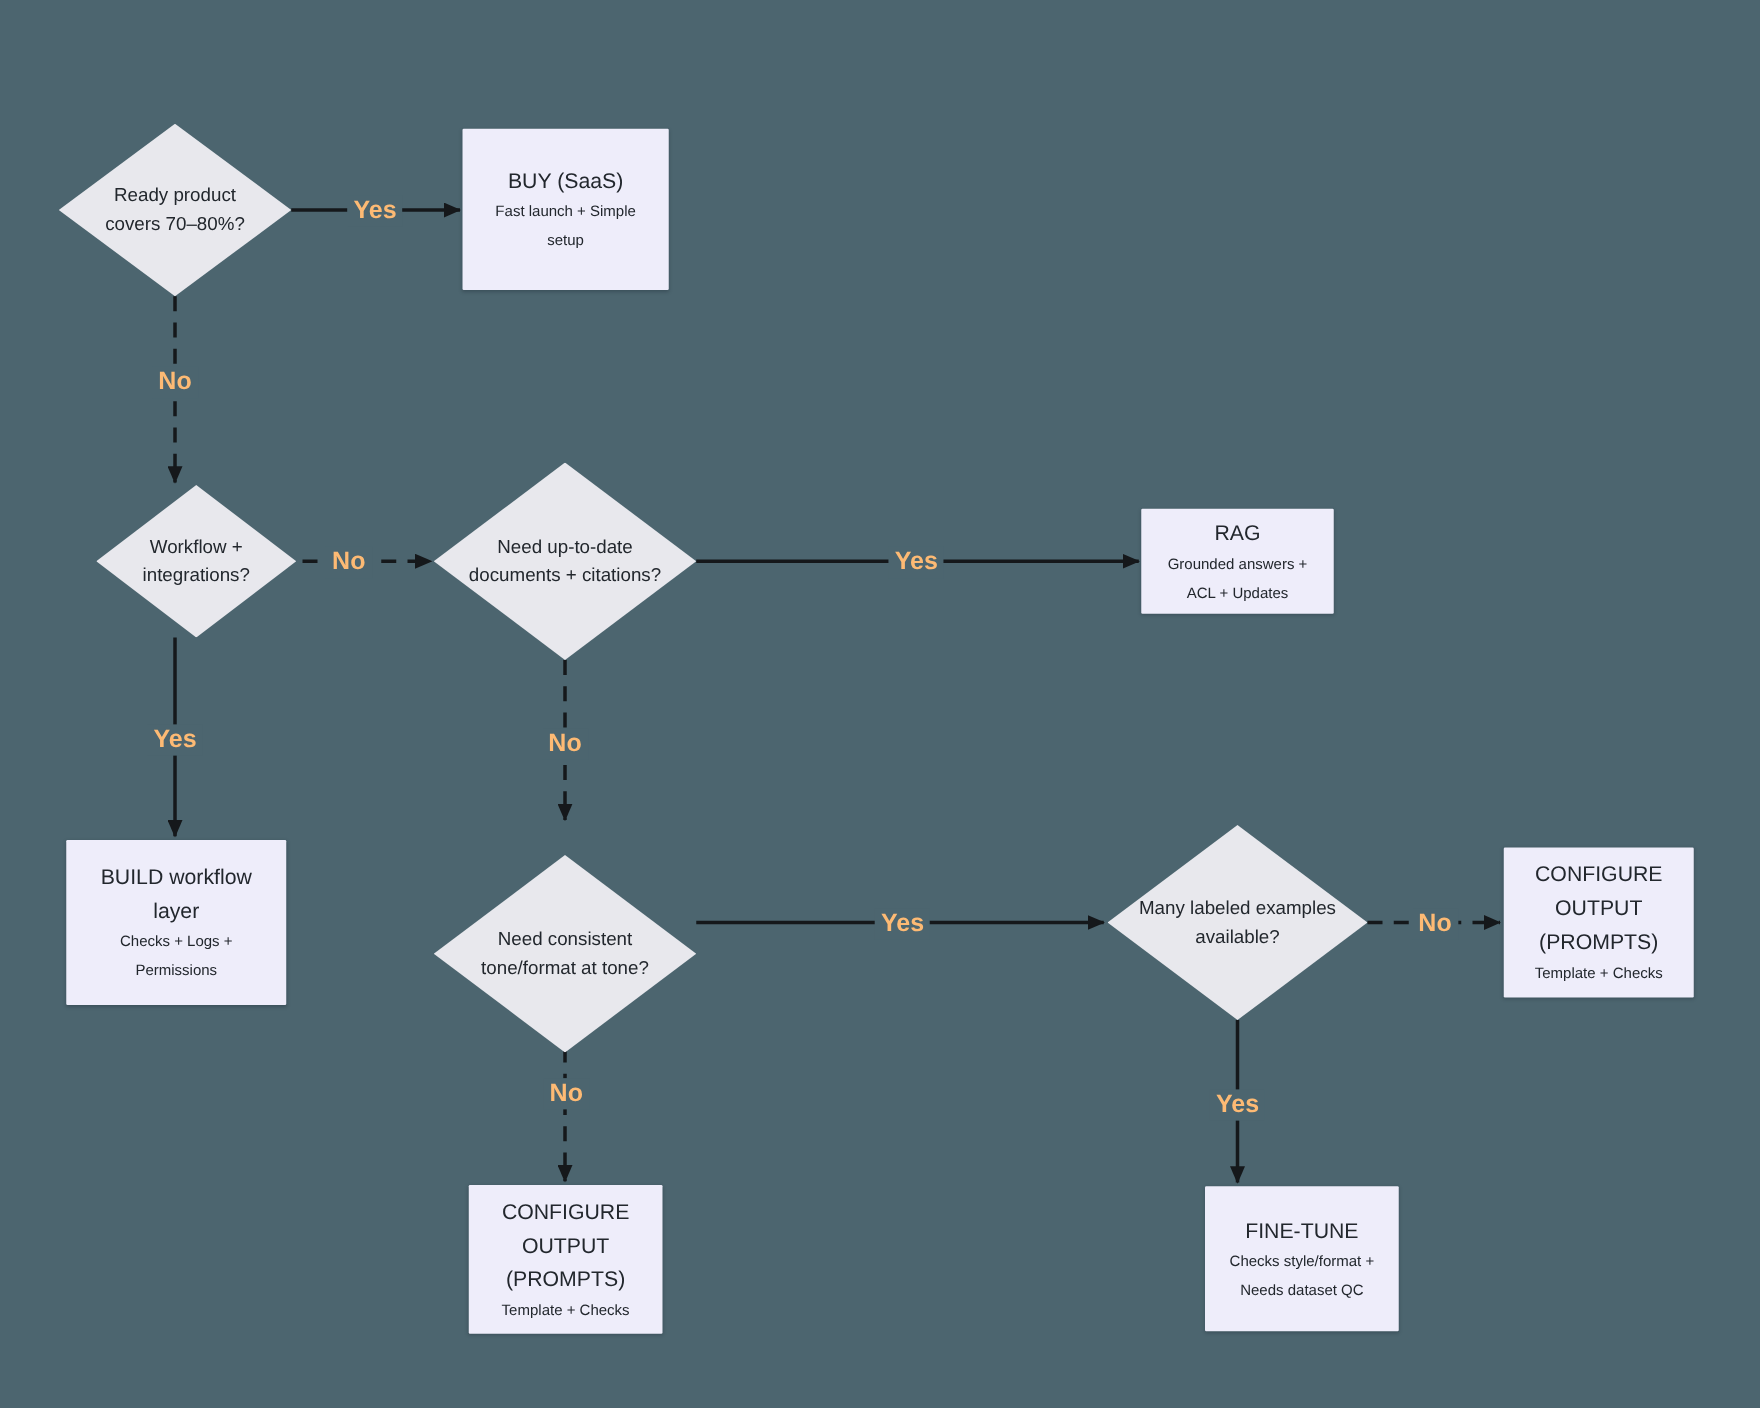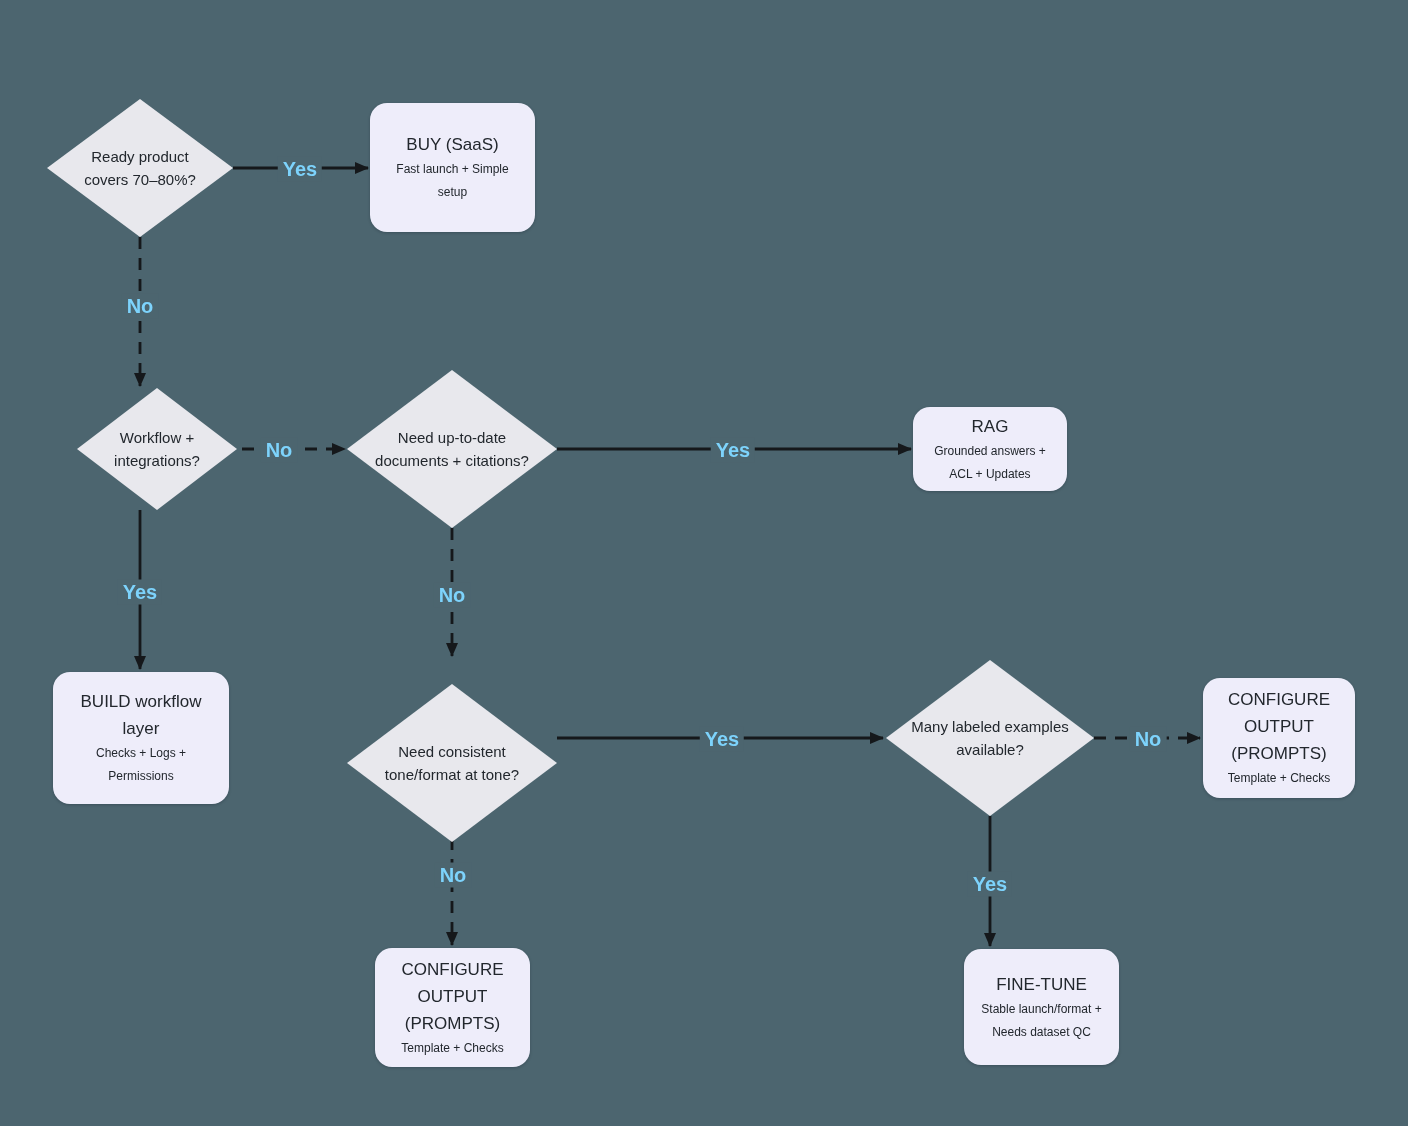--- a/index.html
+++ b/index.html
@@ -26,33 +26,33 @@
   }
   .diamond {
     background: #e8e8ed;
     clip-path: polygon(50% 0, 100% 50%, 50% 100%, 0 50%);
     font-size: 15px;
     line-height: 23px;
   }
   .diamond span { display: block; white-space: nowrap; }
   .card {
     background: #eeedfa;
-    border-radius: 17px;
+    border-radius: 1px;
     box-shadow: 0 1px 3px rgba(10, 20, 30, 0.25);
   }
   .card .title { font-size: 17px; line-height: 27px; }
   .card .subtitle { font-size: 12px; line-height: 23px; }
   .card .title span, .card .subtitle span { display: block; white-space: nowrap; }
   .elabel {
     position: absolute;
     z-index: 3;
     transform: translate(-50%, -50%);
     font-size: 20px;
     font-weight: 700;
-    color: #7dd3fc;
+    color: #fdba74;
     background: #4c656f;
     padding: 1px 5px;
     white-space: nowrap;
     text-align: right;
   }
 </style>
 </head>
 <body>
 
 <div class="stage">
@@ -151,21 +151,21 @@
     <div class="subtitle">
       <span>Template + Checks</span>
     </div>
   </div>
 
   <div class="node card" style="left:964px; top:949px; width:155px; height:116px;">
     <div class="title">
       <span>FINE-TUNE</span>
     </div>
     <div class="subtitle">
-      <span>Stable launch/format +</span>
+      <span>Checks style/format +</span>
       <span>Needs dataset QC</span>
     </div>
   </div>
 
   <div class="elabel" style="left:300px; top:169px;">Yes</div>
   <div class="elabel" style="left:140px; top:306px;">No</div>
   <div class="elabel" style="left:279px; top:450px;">No</div>
   <div class="elabel" style="left:140px; top:592px;">Yes</div>
   <div class="elabel" style="left:733px; top:450px;">Yes</div>
   <div class="elabel" style="left:452px; top:595px;">No</div>

